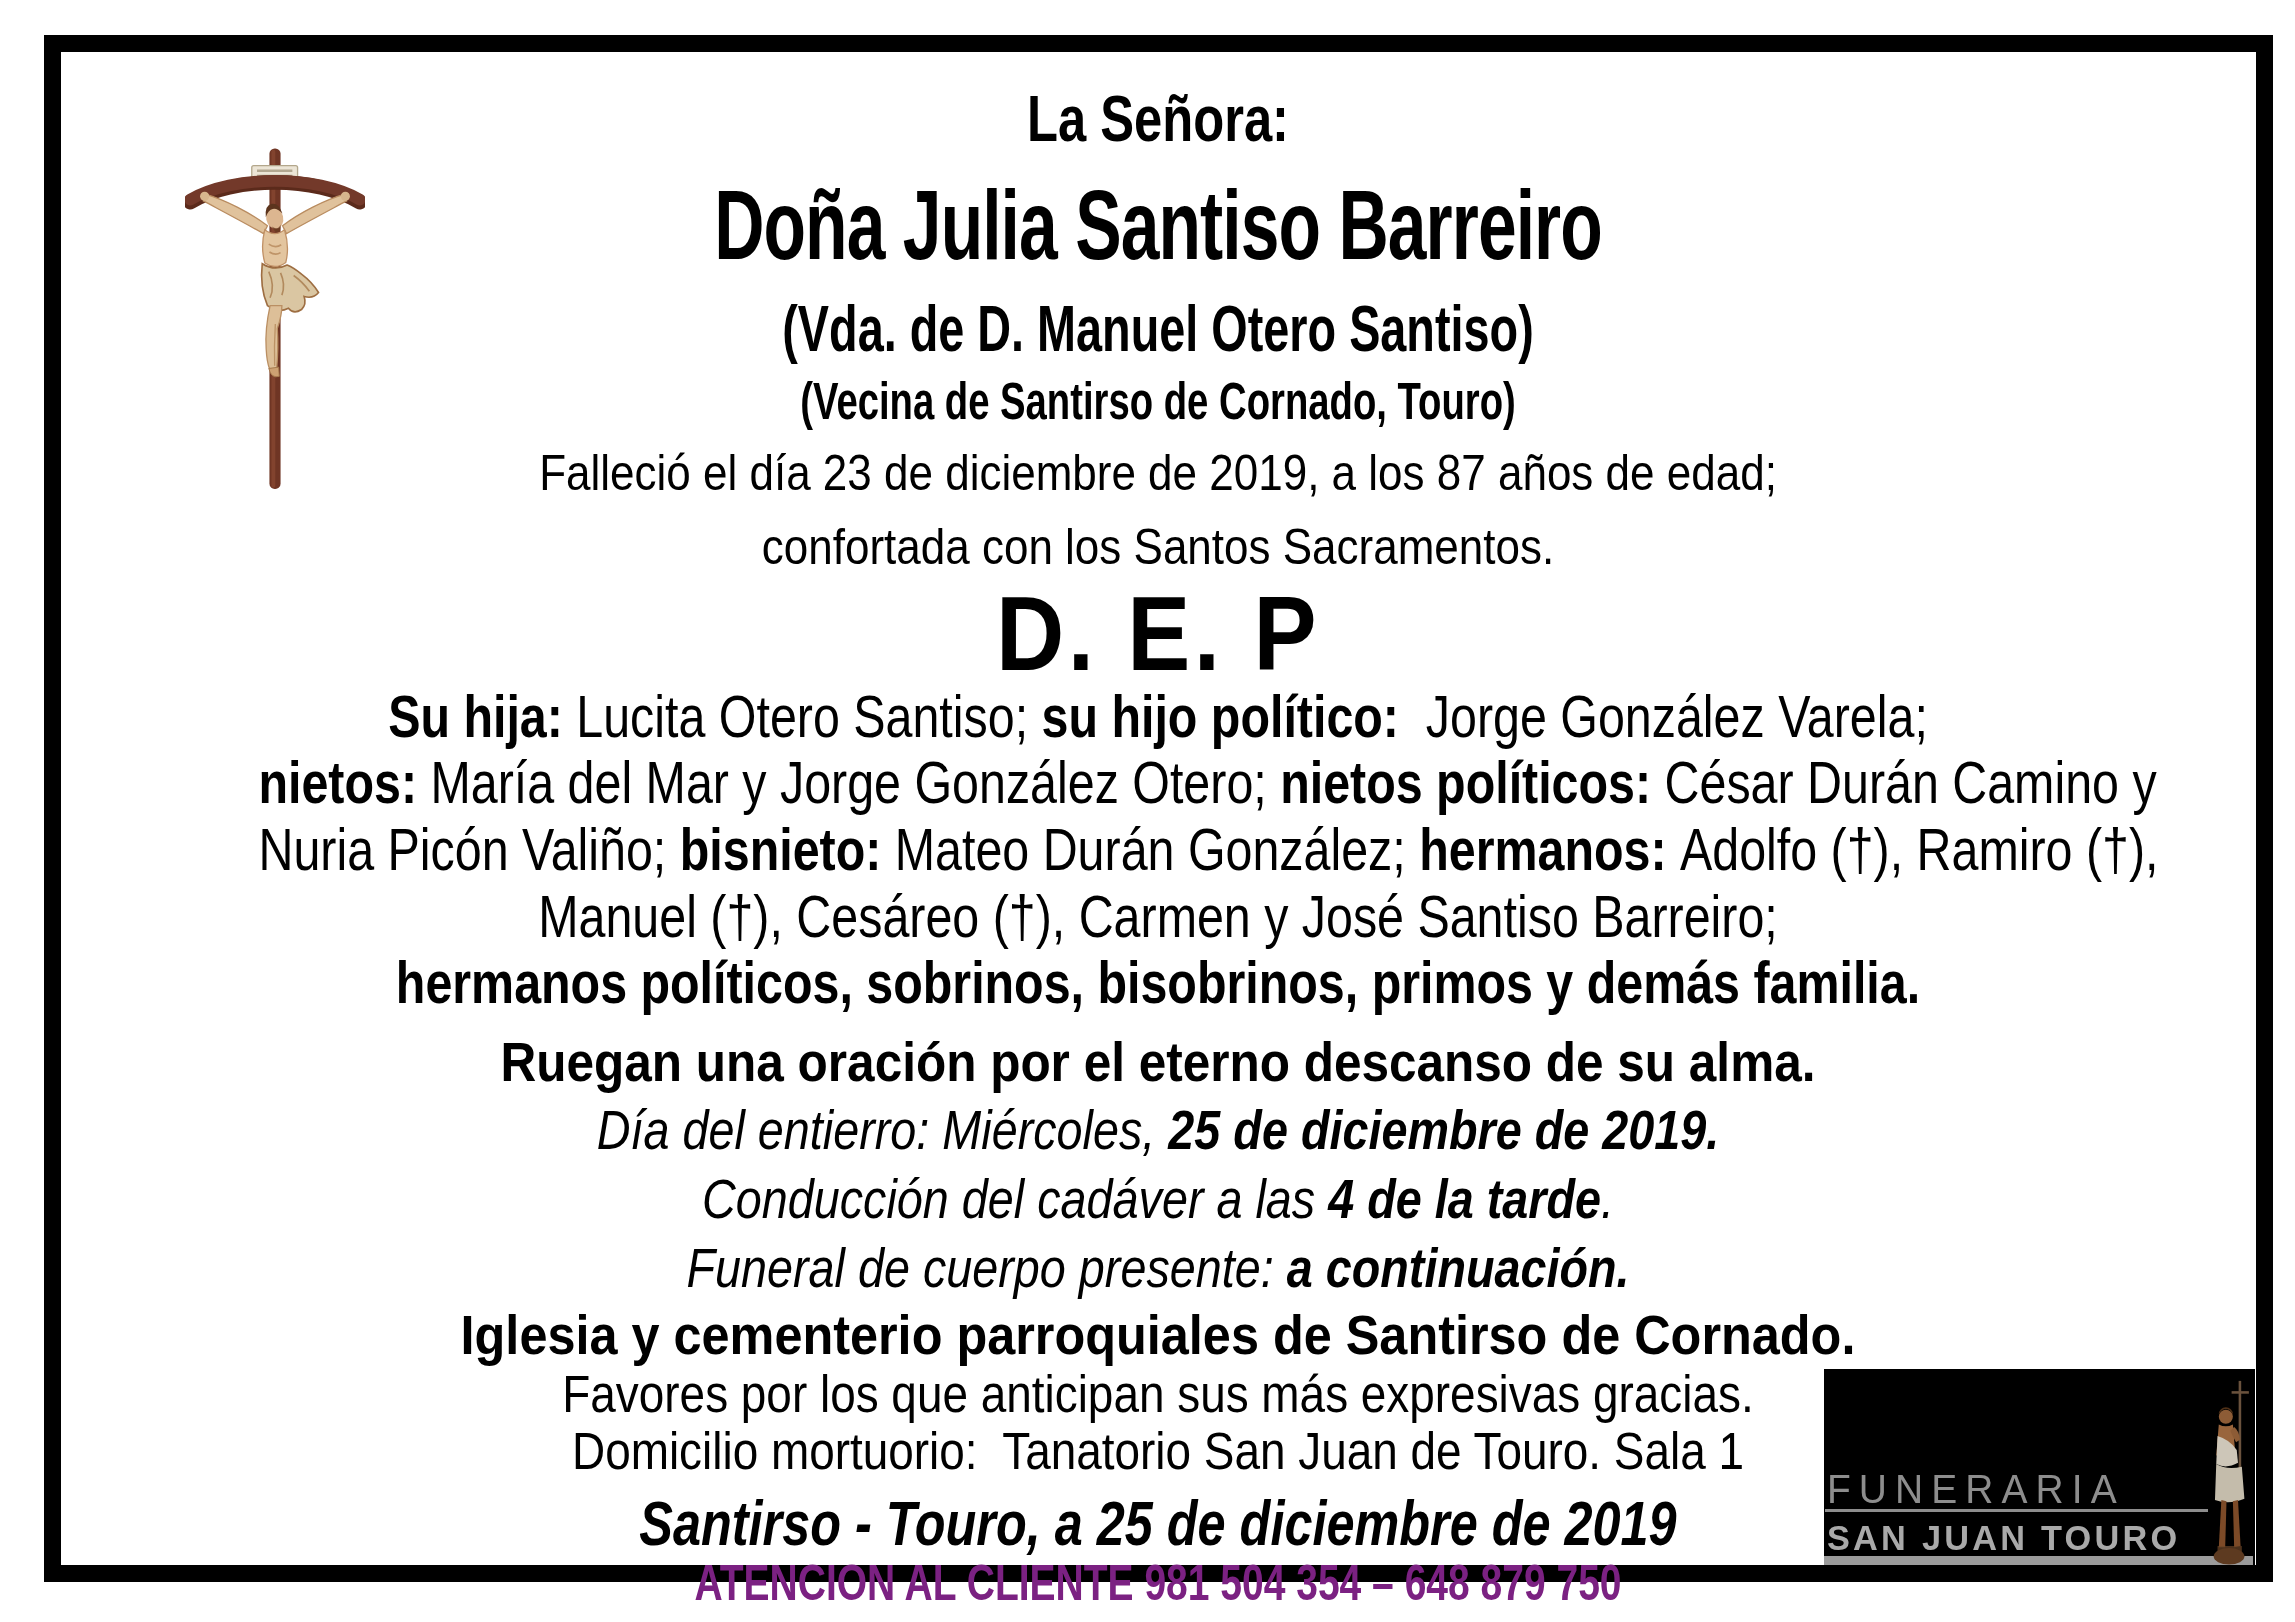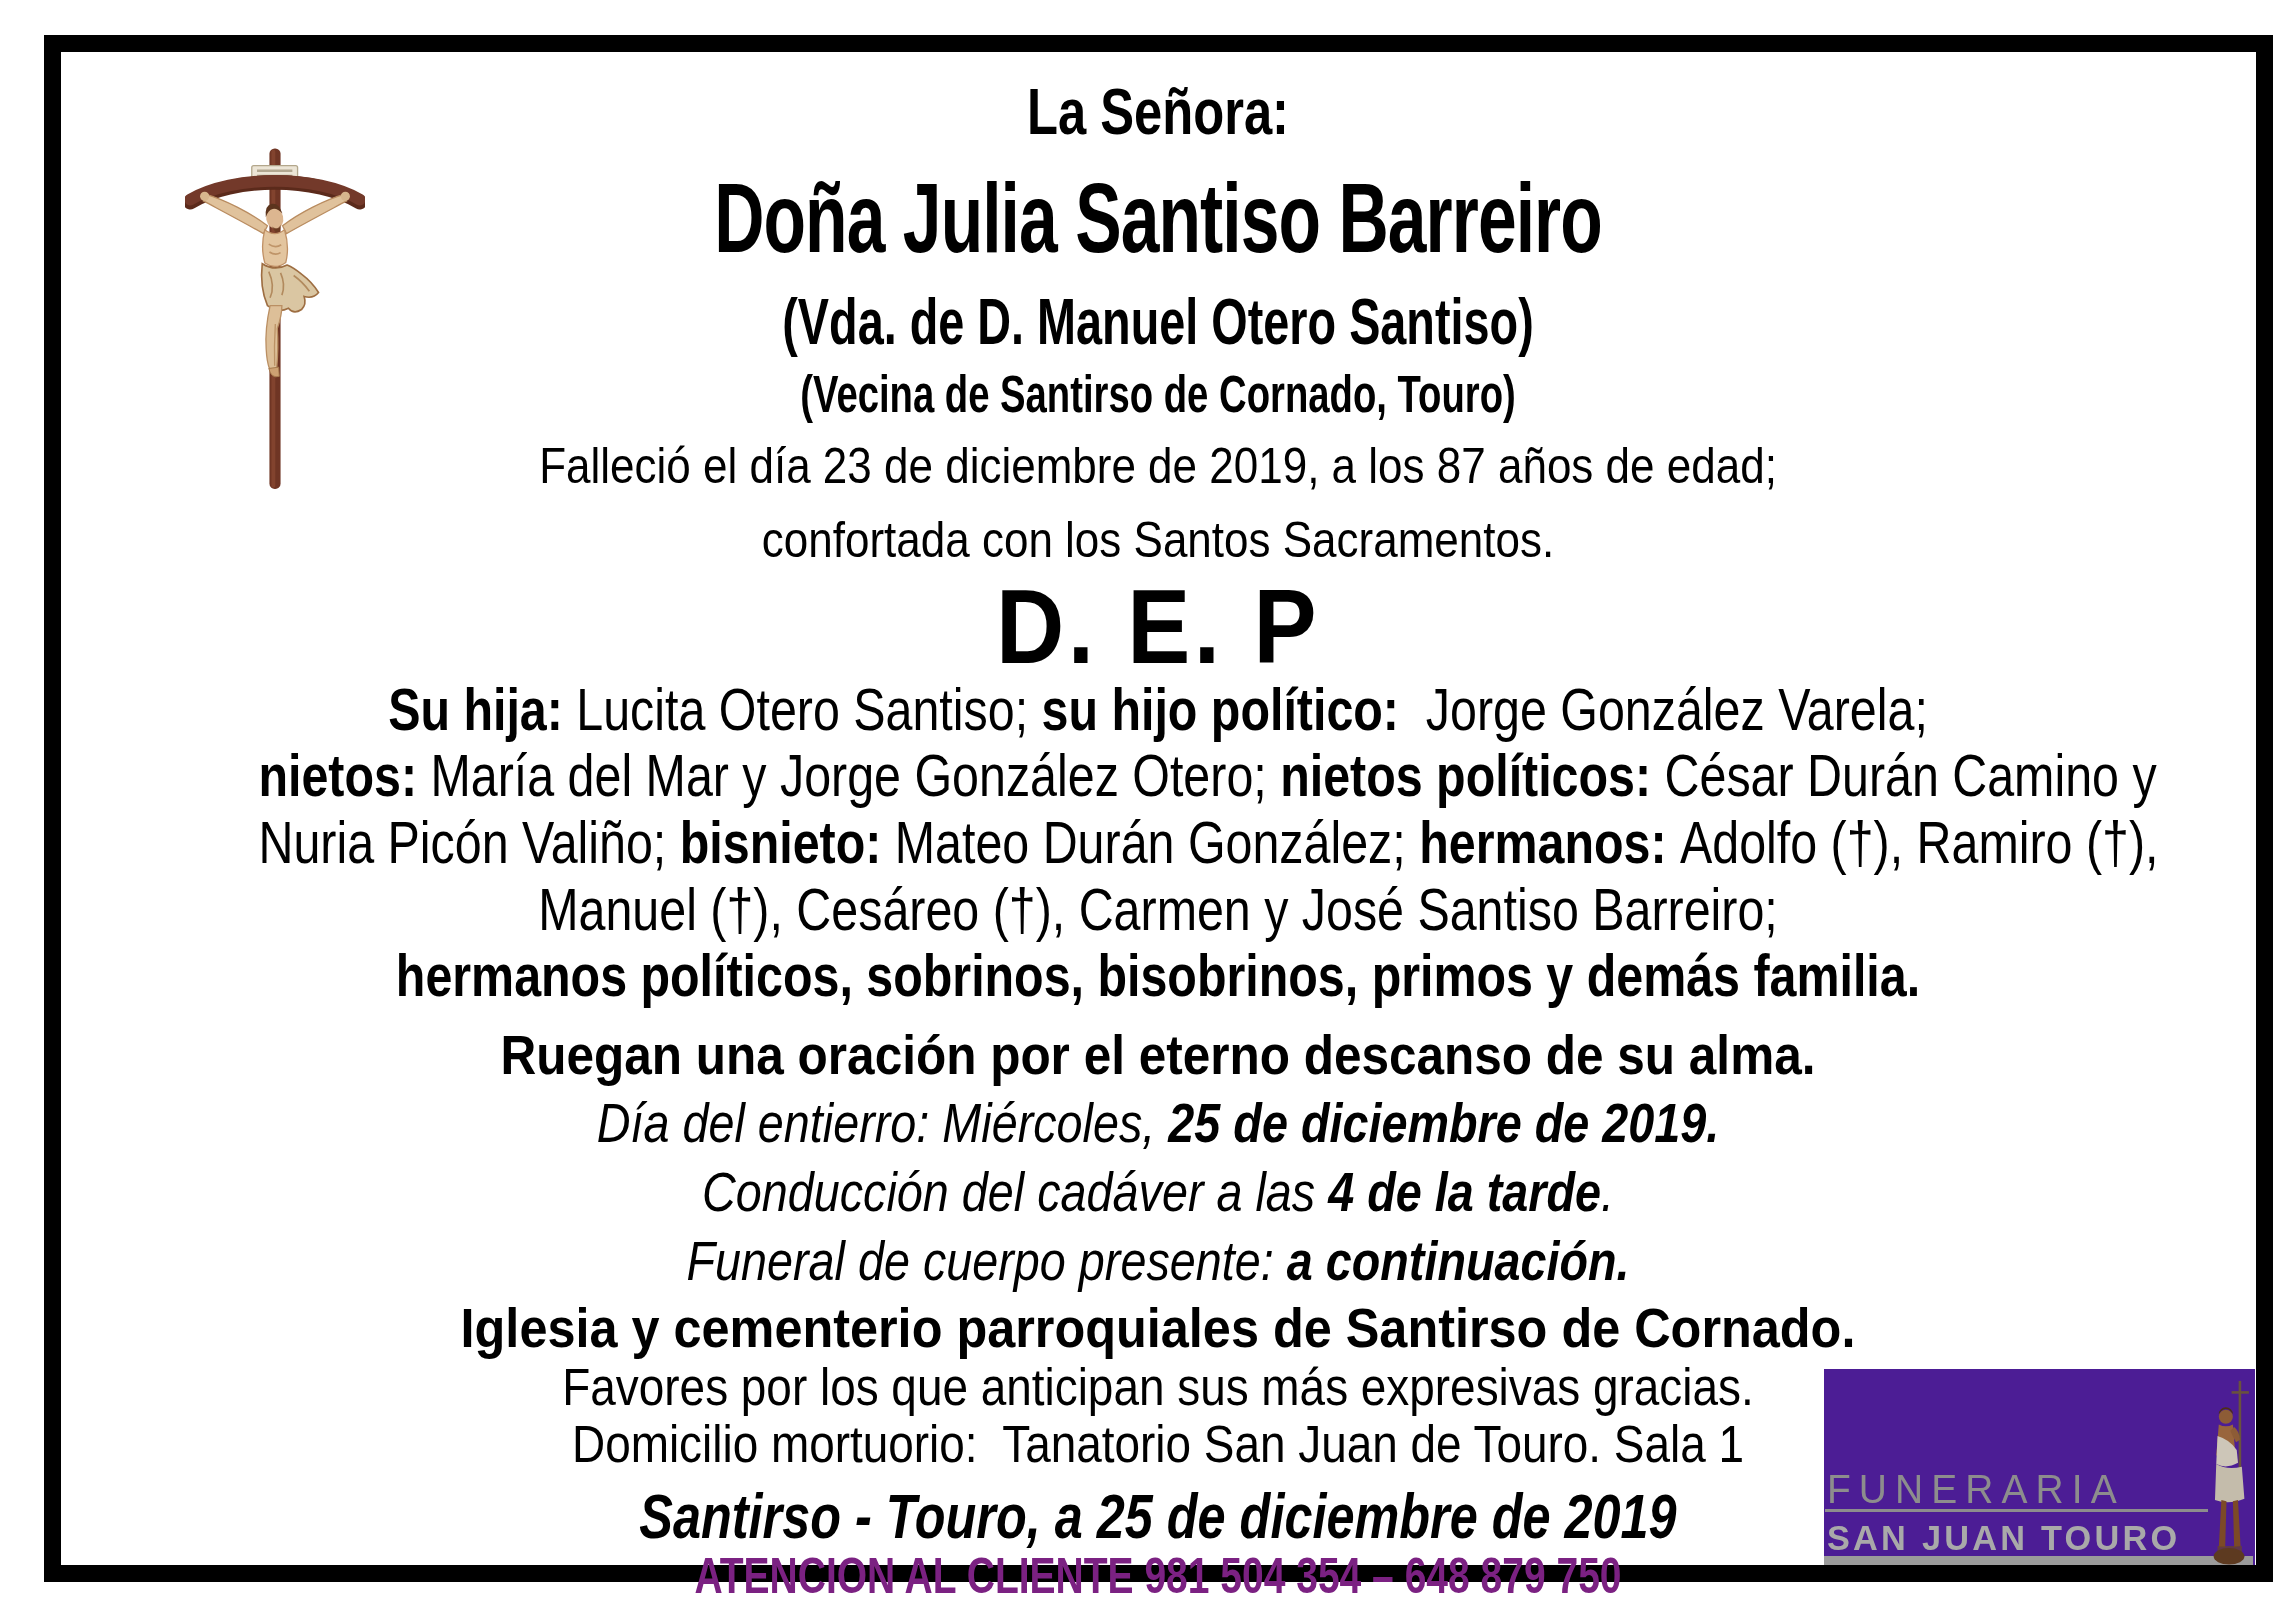--- a/index.html
+++ b/index.html
@@ -6,21 +6,21 @@
   body{
     width:2295px;height:1623px;position:relative;overflow:hidden;
     font-family:"Liberation Sans", sans-serif;color:#000;
   }
   .frame{
     position:absolute;left:44px;top:35px;width:2229px;height:1547px;
     box-sizing:border-box;border:17px solid #000;background:transparent;
   }
   .content{
     position:absolute;left:61px;top:52px;width:2194px;
-    padding-top:17px;display:block;
+    padding-top:24px;display:block;
   }
   .line{
     display:block;text-align:center;white-space:pre;
     transform-origin:50% 50%;
   }
   .b{font-weight:bold;}
   .l-lead  {font-size:65px;font-weight:bold;line-height:1.32;transform:scaleX(.78);}
   .l-name  {font-size:98px;font-weight:bold;line-height:1.30;transform:scaleX(.71);letter-spacing:-1.3px;}
   .l-widow {font-size:65px;font-weight:bold;line-height:1.22;transform:scaleX(.72);}
   .l-resid {font-size:51px; font-weight:bold;line-height:1.32;transform:scaleX(.75);}
@@ -33,21 +33,21 @@
   .l-iglesia{font-size:56px;font-weight:bold;line-height:1.12;transform:scaleX(.9);}
   .l-fav   {font-size:51px; line-height:1.12;transform:scaleX(.9);}
   .l-dom   {font-size:51px; line-height:1.12;transform:scaleX(.9);}
   .l-place {font-size:63px; font-weight:bold;font-style:italic;line-height:1.02;margin-top:10.5px;transform:scaleX(.8);}
   .l-phone {font-size:50px; font-weight:bold;line-height:1.12;transform:scaleX(.78);color:#7b2182;}
 
   .crucifix{position:absolute;left:185px;top:134px;width:180px;height:357px;}
 
   .logo{
     position:absolute;left:1824px;top:1369px;width:431px;height:196px;
-    background:#4c1d95;z-index:3;
+    background:#000000;z-index:3;
   }
   .logo-company{
     position:absolute;left:2.6px;top:97px;font-size:41px;color:#8d8d8d;
     letter-spacing:8.5px;white-space:nowrap;transform-origin:left center;transform:scaleX(.95);
   }
   .logo-underline{position:absolute;left:1.3px;top:140px;width:383px;height:3.3px;background:#8d8d8d;}
   .logo-name{
     position:absolute;left:2.6px;top:149px;font-size:35px;font-weight:bold;color:#a9a9a9;
     letter-spacing:3.3px;white-space:nowrap;transform-origin:left center;transform:scaleX(.98);
   }

